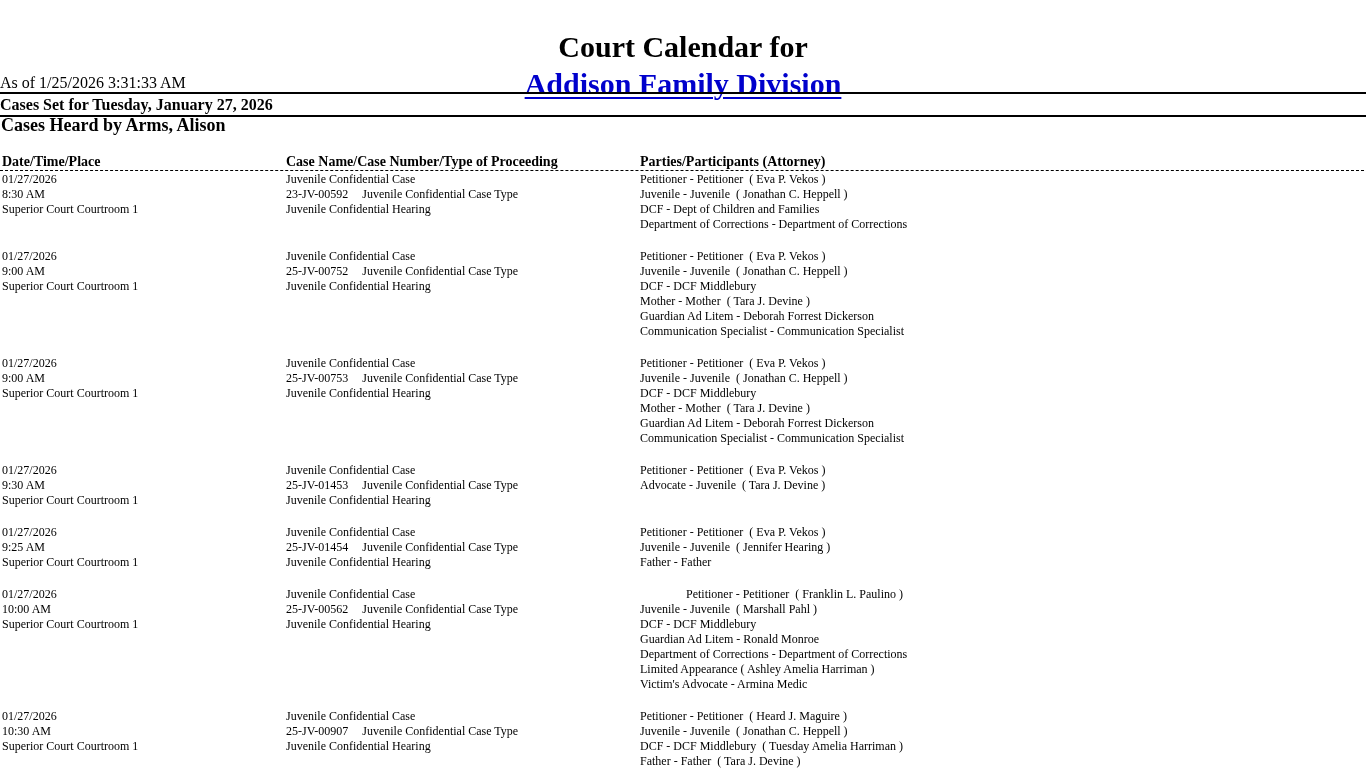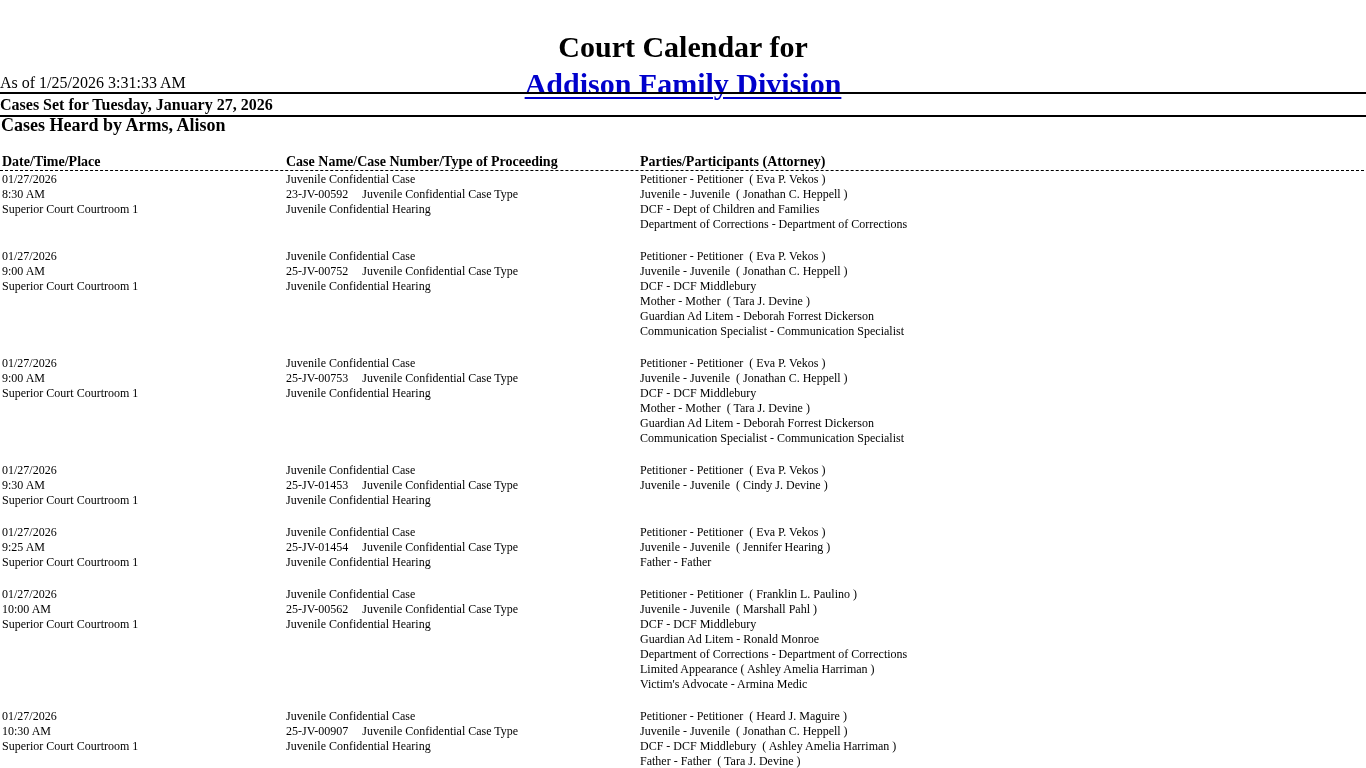--- a/index.html
+++ b/index.html
@@ -126,21 +126,21 @@
         <div>9:30 AM</div>
         <div>Superior Court Courtroom 1</div>
       </div>
       <div class="cell col2">
         <div>Juvenile Confidential Case</div>
         <div><span>25-JV-01453</span><span class="gap"></span><span>Juvenile Confidential Case Type</span></div>
         <div>Juvenile Confidential Hearing</div>
       </div>
       <div class="cell col3">
         <div style="white-space: pre;">Petitioner - Petitioner  ( Eva P. Vekos )</div>
-        <div style="white-space: pre;">Juvenile - Juvenile  ( Cindy J. Devine )</div>
+        <div style="white-space: pre;">Advocate - Juvenile  ( Tara J. Devine )</div>
       </div>
     </div>
     <div class="case" style="height: 62px;">
       <div class="cell col1">
         <div>01/27/2026</div>
         <div>9:25 AM</div>
         <div>Superior Court Courtroom 1</div>
       </div>
       <div class="cell col2">
         <div>Juvenile Confidential Case</div>
@@ -158,21 +158,21 @@
         <div>01/27/2026</div>
         <div>10:00 AM</div>
         <div>Superior Court Courtroom 1</div>
       </div>
       <div class="cell col2">
         <div>Juvenile Confidential Case</div>
         <div><span>25-JV-00562</span><span class="gap"></span><span>Juvenile Confidential Case Type</span></div>
         <div>Juvenile Confidential Hearing</div>
       </div>
       <div class="cell col3">
-        <div style="white-space: pre;">Petitioner - Petitioner  ( Franklin L. Paulino )</div>
+        <div style="white-space: pre; margin-left: 46px;">Petitioner - Petitioner  ( Franklin L. Paulino )</div>
         <div style="white-space: pre;">Juvenile - Juvenile  ( Marshall Pahl )</div>
         <div style="white-space: pre;">DCF - DCF Middlebury</div>
         <div style="white-space: pre;">Guardian Ad Litem - Ronald Monroe</div>
         <div style="white-space: pre;">Department of Corrections - Department of Corrections</div>
         <div style="white-space: pre;">Limited Appearance ( Ashley Amelia Harriman )</div>
         <div style="white-space: pre;">Victim's Advocate - Armina Medic</div>
       </div>
     </div>
     <div class="case" style="height: 80px;">
       <div class="cell col1">
@@ -181,17 +181,17 @@
         <div>Superior Court Courtroom 1</div>
       </div>
       <div class="cell col2">
         <div>Juvenile Confidential Case</div>
         <div><span>25-JV-00907</span><span class="gap"></span><span>Juvenile Confidential Case Type</span></div>
         <div>Juvenile Confidential Hearing</div>
       </div>
       <div class="cell col3">
         <div style="white-space: pre;">Petitioner - Petitioner  ( Heard J. Maguire )</div>
         <div style="white-space: pre;">Juvenile - Juvenile  ( Jonathan C. Heppell )</div>
-        <div style="white-space: pre;">DCF - DCF Middlebury  ( Ashley Amelia Harriman )</div>
+        <div style="white-space: pre;">DCF - DCF Middlebury  ( Tuesday Amelia Harriman )</div>
         <div style="white-space: pre;">Father - Father  ( Tara J. Devine )</div>
       </div>
     </div>
   </div>
 
 </body></html>

